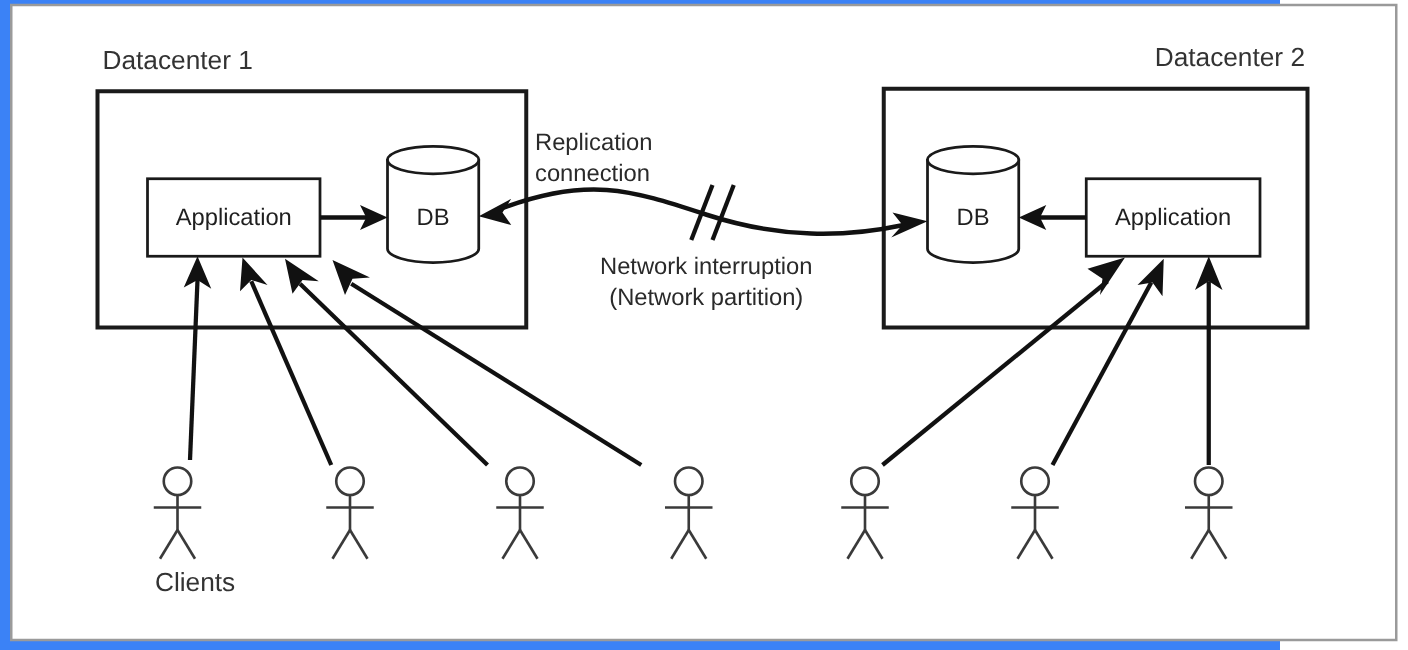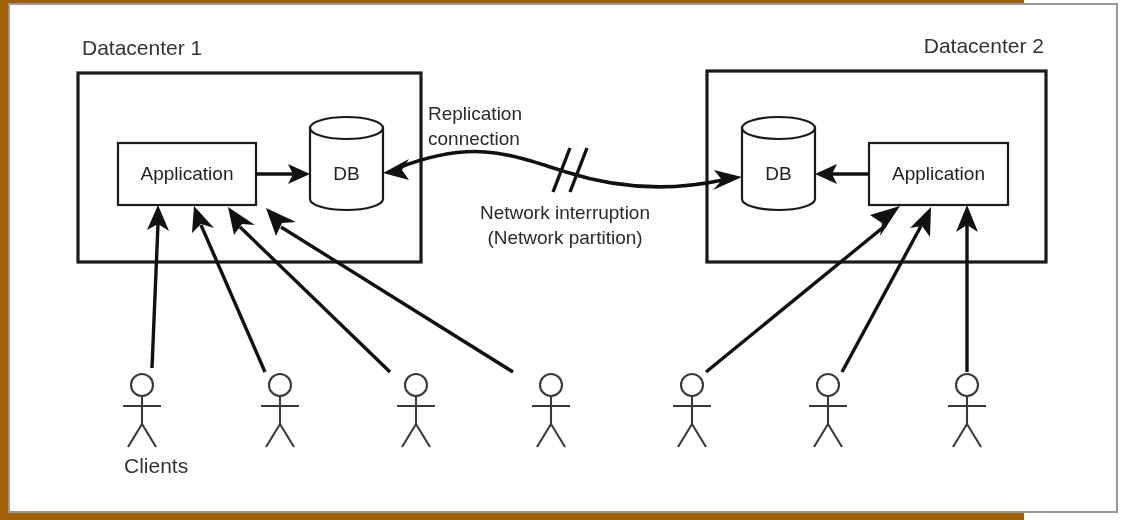--- a/index.html
+++ b/index.html
@@ -10,21 +10,21 @@
   body {
     width: 1126px;
     height: 520px;
     font-family: "Liberation Sans", sans-serif;
     overflow: hidden;
   }
   #diagram-root {
     position: relative;
     width: 1024px;
     height: 520px;
-    background: #a16207;
+    background: #3b82f6;
   }
   svg.canvas {
     display: block;
     width: 1126px;
     height: 520px;
   }
   .frame-outer {
     fill: #ffffff;
     stroke: #9a9a9a;
     stroke-width: 2;

